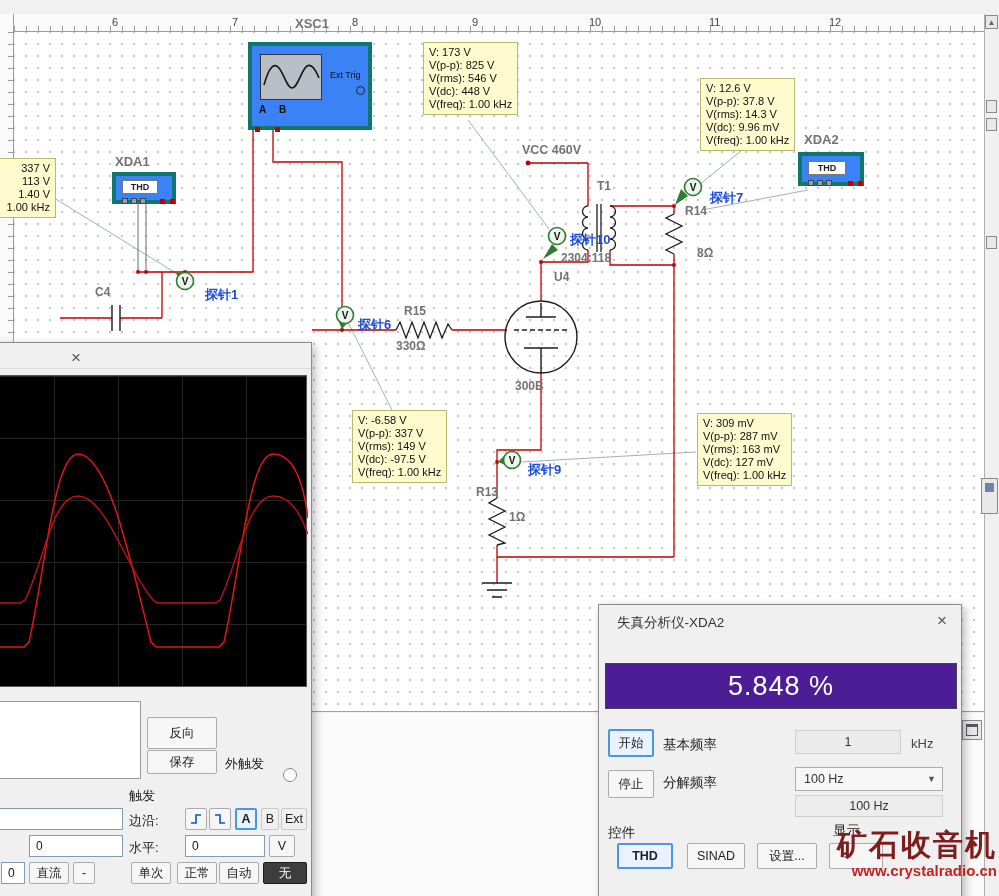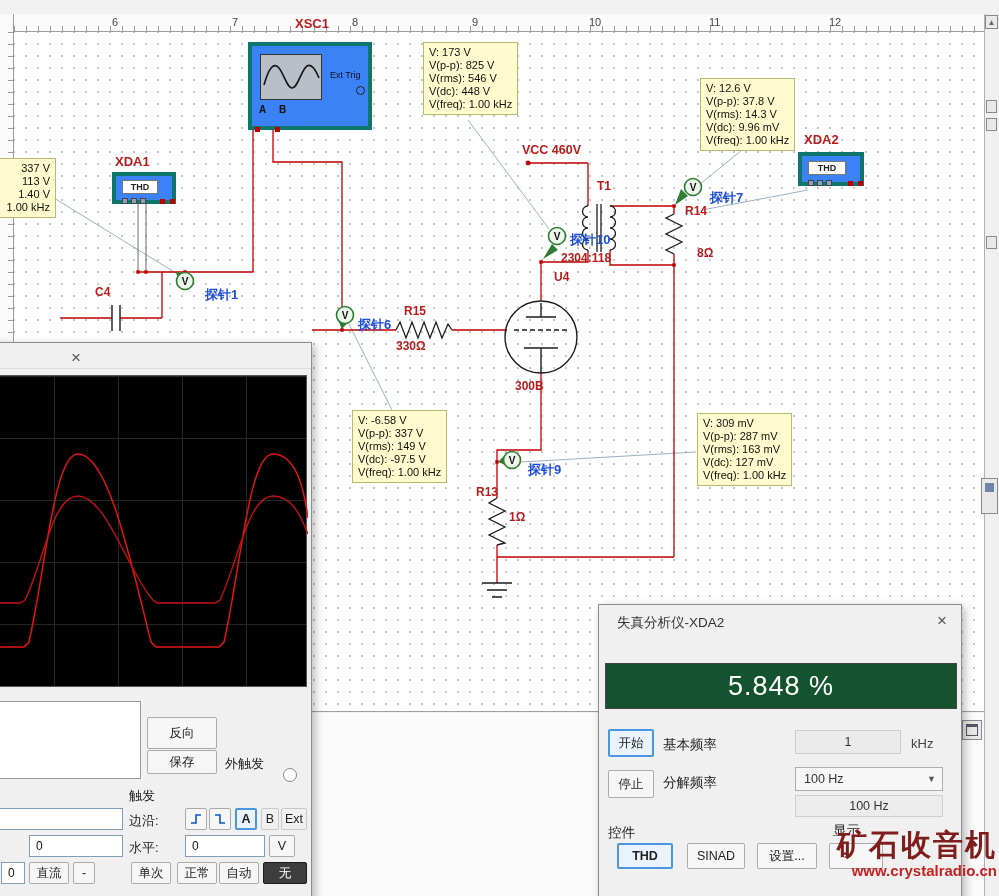--- a/index.html
+++ b/index.html
@@ -1,18 +1,18 @@
 <!DOCTYPE html>
 <html><head>
 <meta charset="utf-8">
 <style>
   *{margin:0;padding:0;box-sizing:border-box}
   html,body{width:999px;height:896px;overflow:hidden;background:#fff}
   #root{position:relative;width:999px;height:896px;font-family:"Liberation Sans",sans-serif;background:#f1f1f1;overflow:hidden}
-  .lbl{position:absolute;font-weight:bold;font-size:12px;color:#b91c1c;white-space:nowrap;z-index:3}
+  .lbl{position:absolute;font-weight:bold;font-size:12px;color:#737373;white-space:nowrap;z-index:3}
   .plbl{position:absolute;font-weight:bold;font-size:13px;color:#1d4ed8;white-space:nowrap;z-index:3}
   .ybox{position:absolute;background:#fffbce;border:1px solid #b8b871;padding:3px 5px;font-size:11px;line-height:13px;color:#101010;white-space:nowrap;z-index:3}
   .inst{position:absolute;background:#3b82f6;border:4px solid #0f766e;z-index:4}
   .btn{position:absolute;background:#f6f6f6;border:1px solid #ababab;border-radius:2px;font-size:12.5px;color:#222;display:flex;align-items:center;justify-content:center;white-space:nowrap}
   .btn.blue{border:2px solid #4a96e0;background:#eaf3fd}
   .btn.dark{background:#3d3d3d;border-color:#1d1d1d;color:#fff}
   .inp{position:absolute;background:#fff;border:1px solid #7f9db9;font-size:12px;color:#111;padding-left:6px;display:flex;align-items:center;white-space:pre}
   .dlabel{position:absolute;font-size:13px;color:#1c1c1c;white-space:nowrap}
   .win{position:absolute;background:#f0f0f0;border:1px solid #8c8c8c;box-shadow:3px 3px 9px rgba(0,0,0,.28)}
   .closex{position:absolute;font-size:17px;line-height:17px;color:#555}
@@ -287,21 +287,21 @@
     <div class="btn" style="left:284px;top:519px;width:22px;height:22px">-</div>
     <div class="btn" style="left:342px;top:519px;width:40px;height:22px">单次</div>
     <div class="btn" style="left:388px;top:519px;width:40px;height:22px">正常</div>
     <div class="btn" style="left:430px;top:519px;width:40px;height:22px">自动</div>
     <div class="btn dark" style="left:474px;top:519px;width:44px;height:22px">无</div>
   </div>
 
   <div id="xda2-win" class="win" style="left:598px;top:604px;width:364px;height:357px;z-index:11">
     <span class="dlabel" style="left:18px;top:9px;font-size:13.5px;color:#333">失真分析仪-XDA2</span>
     <span class="closex" style="right:14px;top:7px">×</span>
-    <div style="position:absolute;left:6px;top:58px;width:352px;height:46px;background:#14532d;border:1px solid #444;color:#fff;font-family:'DejaV u Sans',sans-serif;font-size:27px;display:flex;align-items:center;justify-content:center;letter-spacing:1px">5.848 %</div>
+    <div style="position:absolute;left:6px;top:58px;width:352px;height:46px;background:#4c1d95;border:1px solid #444;color:#fff;font-family:'DejaV u Sans',sans-serif;font-size:27px;display:flex;align-items:center;justify-content:center;letter-spacing:1px">5.848 %</div>
     <div class="btn blue" style="left:9px;top:124px;width:46px;height:28px">开始</div>
     <div class="btn" style="left:9px;top:165px;width:46px;height:28px">停止</div>
     <span class="dlabel" style="left:64px;top:131px;font-size:13.5px">基本频率</span>
     <div style="position:absolute;left:196px;top:125px;width:106px;height:24px;background:#ebebeb;border:1px solid #cfcfcf;font-size:12.5px;color:#333;display:flex;align-items:center;justify-content:center">1</div>
     <span class="dlabel" style="left:312px;top:131px;color:#444">kHz</span>
     <span class="dlabel" style="left:64px;top:169px;font-size:13.5px">分解频率</span>
     <div style="position:absolute;left:196px;top:162px;width:148px;height:24px;background:#f7f7f7;border:1px solid #adadad;font-size:12.5px;color:#333;display:flex;align-items:center;padding-left:8px">
       <span>100 Hz</span>
       <span style="position:absolute;right:6px;font-size:9px;color:#555">▼</span>
     </div>

